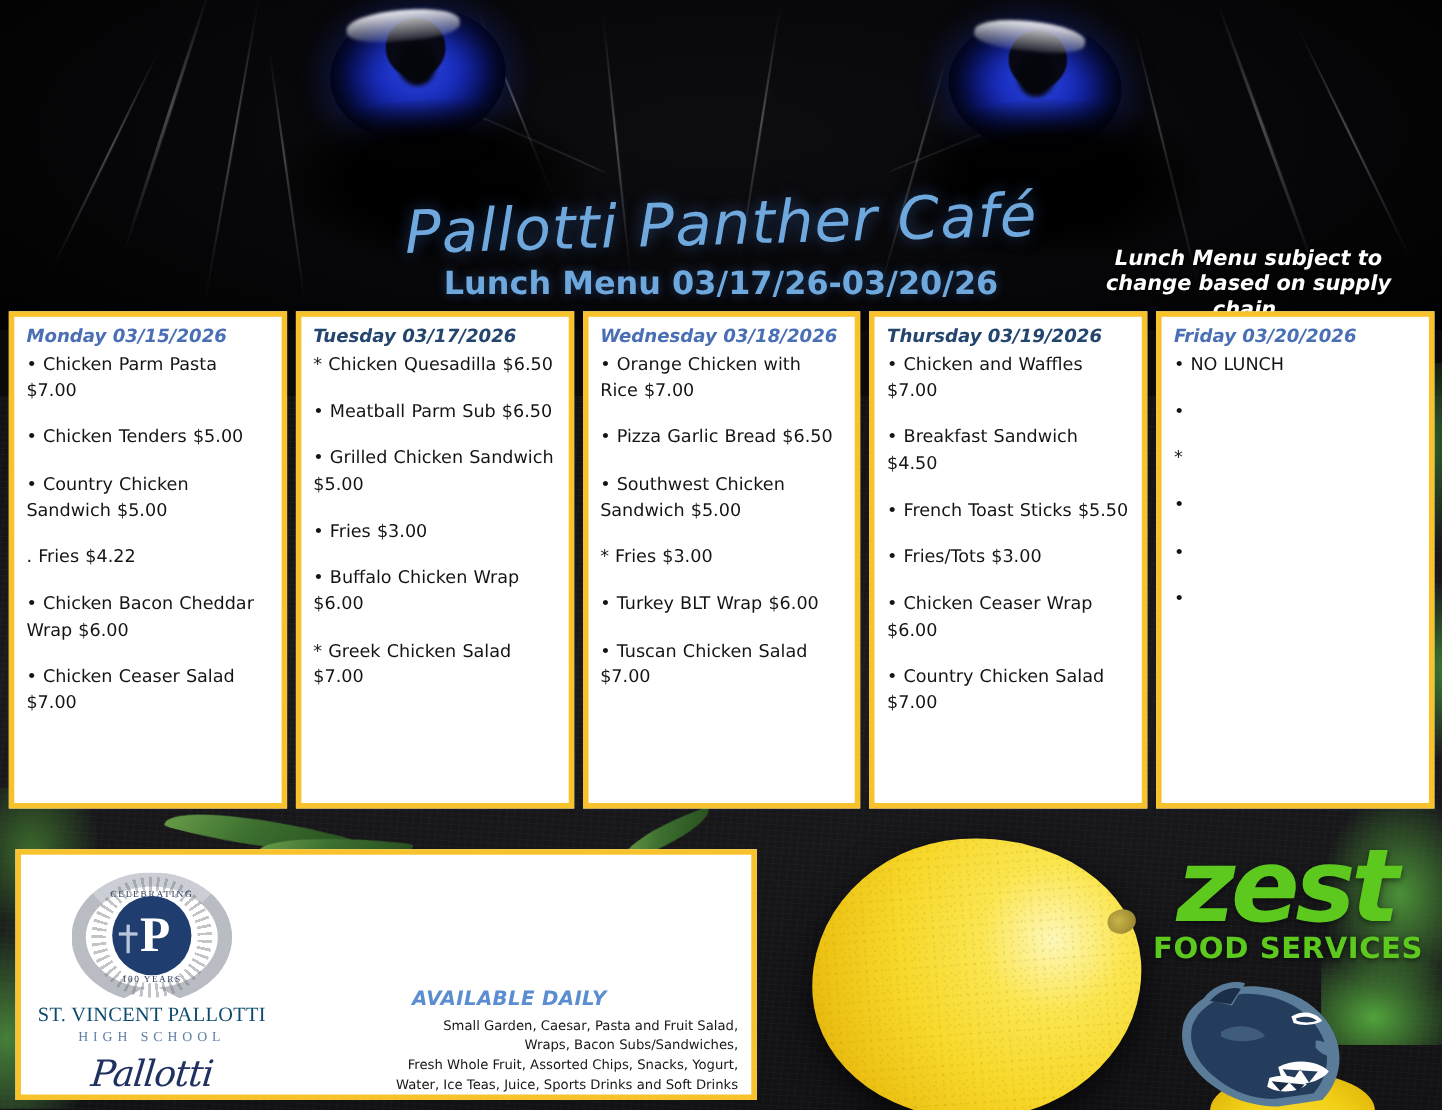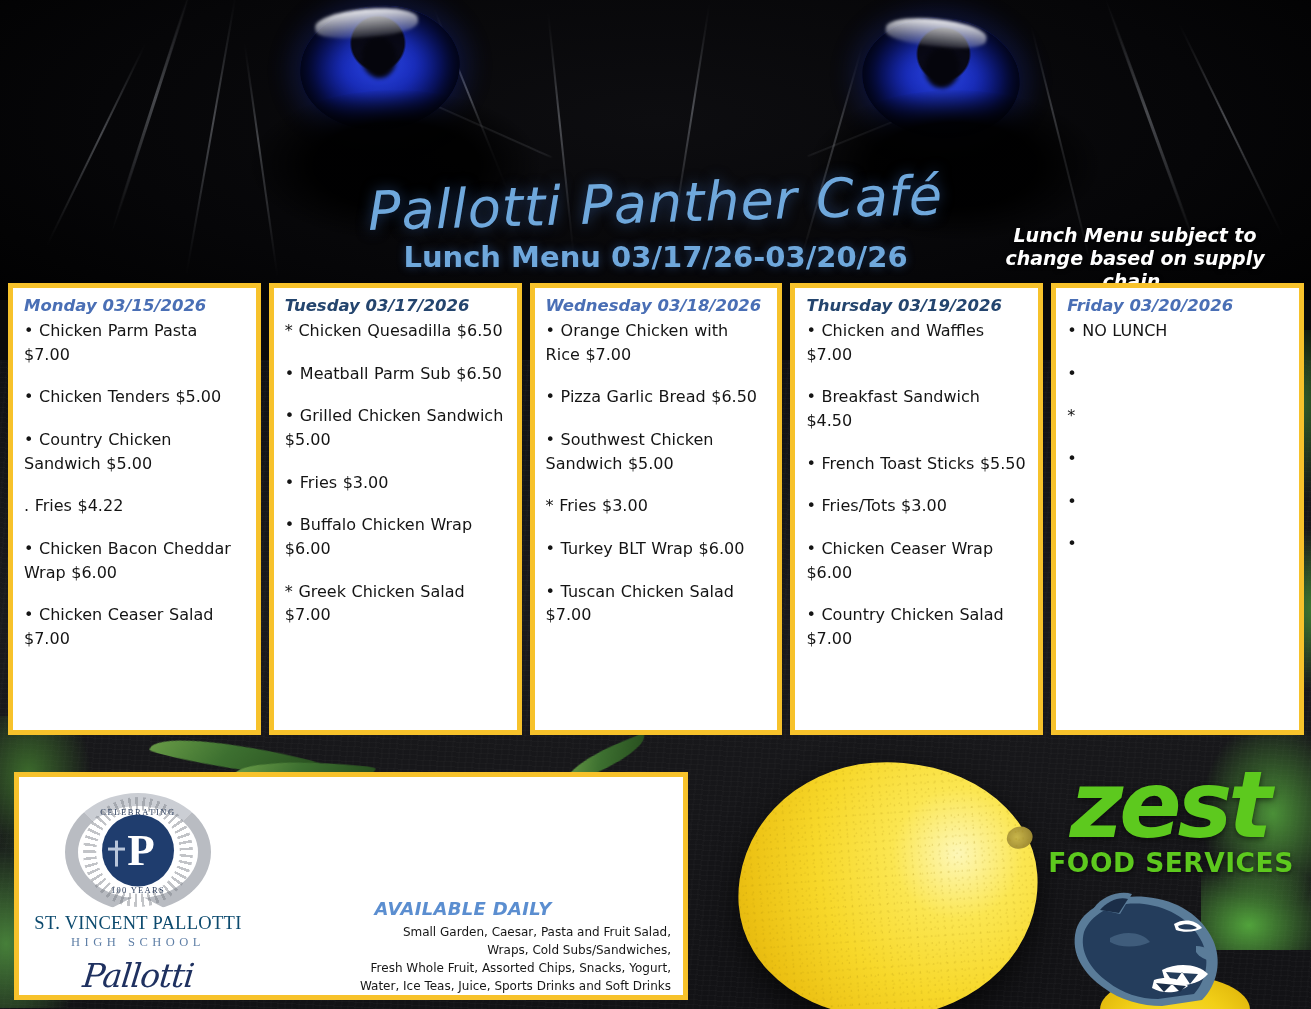--- a/index.html
+++ b/index.html
@@ -499,21 +499,21 @@
       </div>
     </div>
     <div class="school-name">ST. VINCENT PALLOTTI</div>
     <div class="school-sub">HIGH SCHOOL</div>
     <div class="signature">Pallotti</div>
   </div>
 
   <div class="daily-box">
     <div class="daily-title">AVAILABLE DAILY</div>
     <div class="daily-line">Small Garden, Caesar, Pasta and Fruit Salad,</div>
-    <div class="daily-line">Wraps, Cold Subs/Sandwiches,</div>
+    <div class="daily-line">Wraps, Bacon Subs/Sandwiches,</div>
     <div class="daily-line">Fresh Whole Fruit, Assorted Chips, Snacks, Yogurt,</div>
     <div class="daily-line">Water, Ice Teas, Juice, Sports Drinks and Soft Drinks</div>
   </div>
 
 </div>
 
 <div class="zest-logo">
   <div class="zest-word">zest</div>
   <div class="zest-sub">FOOD SERVICES</div>
 </div>

